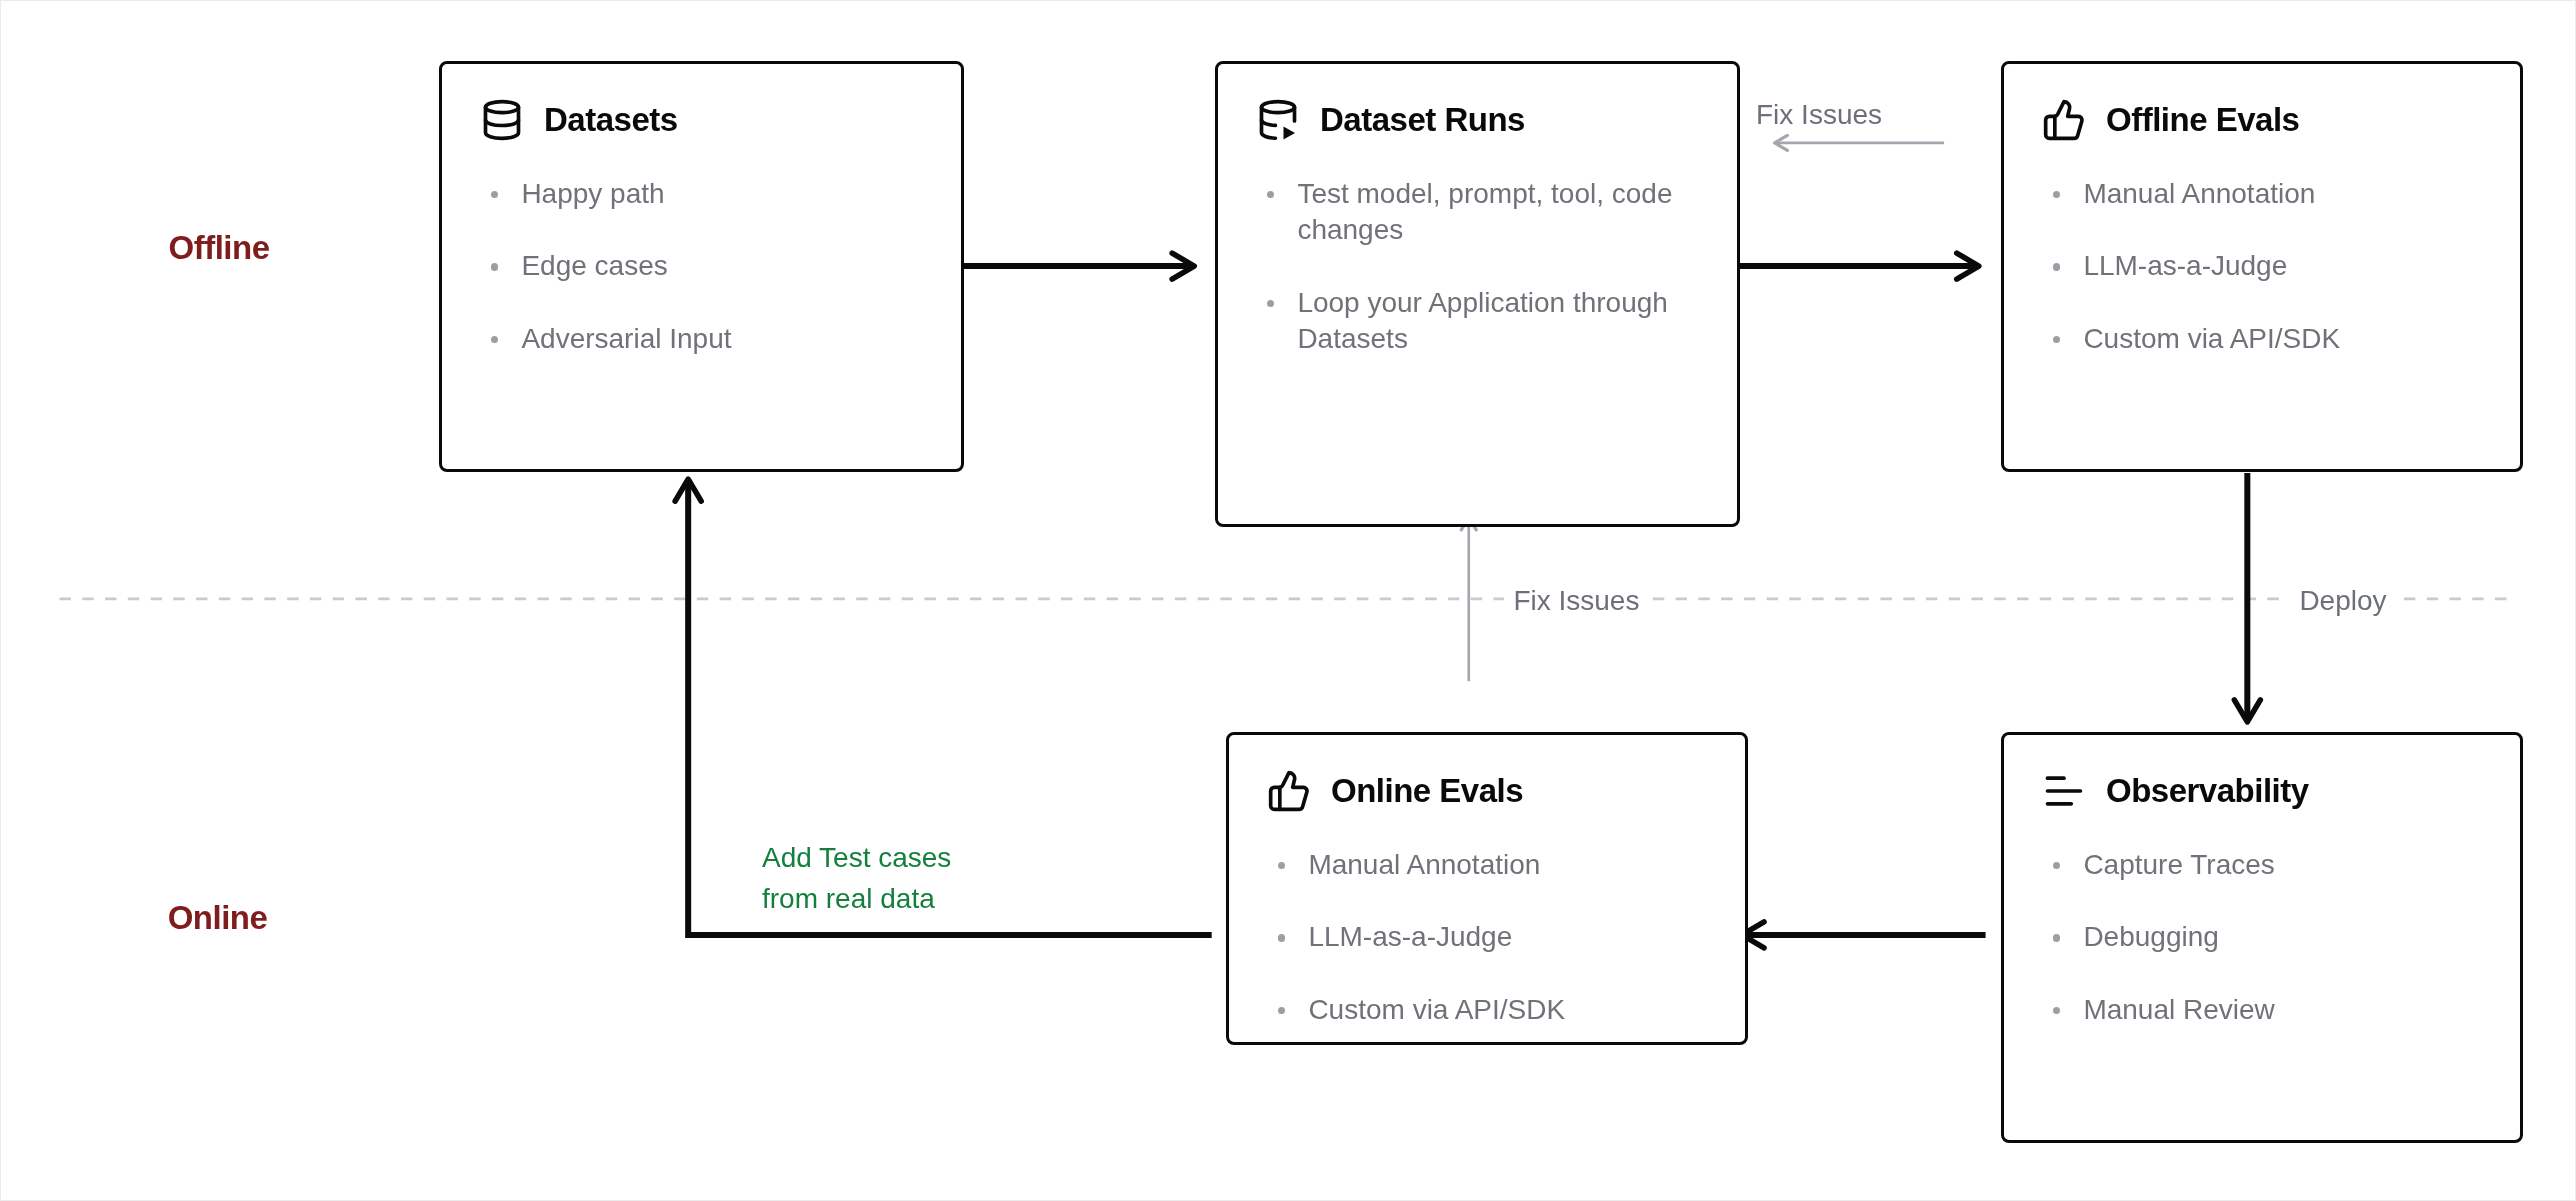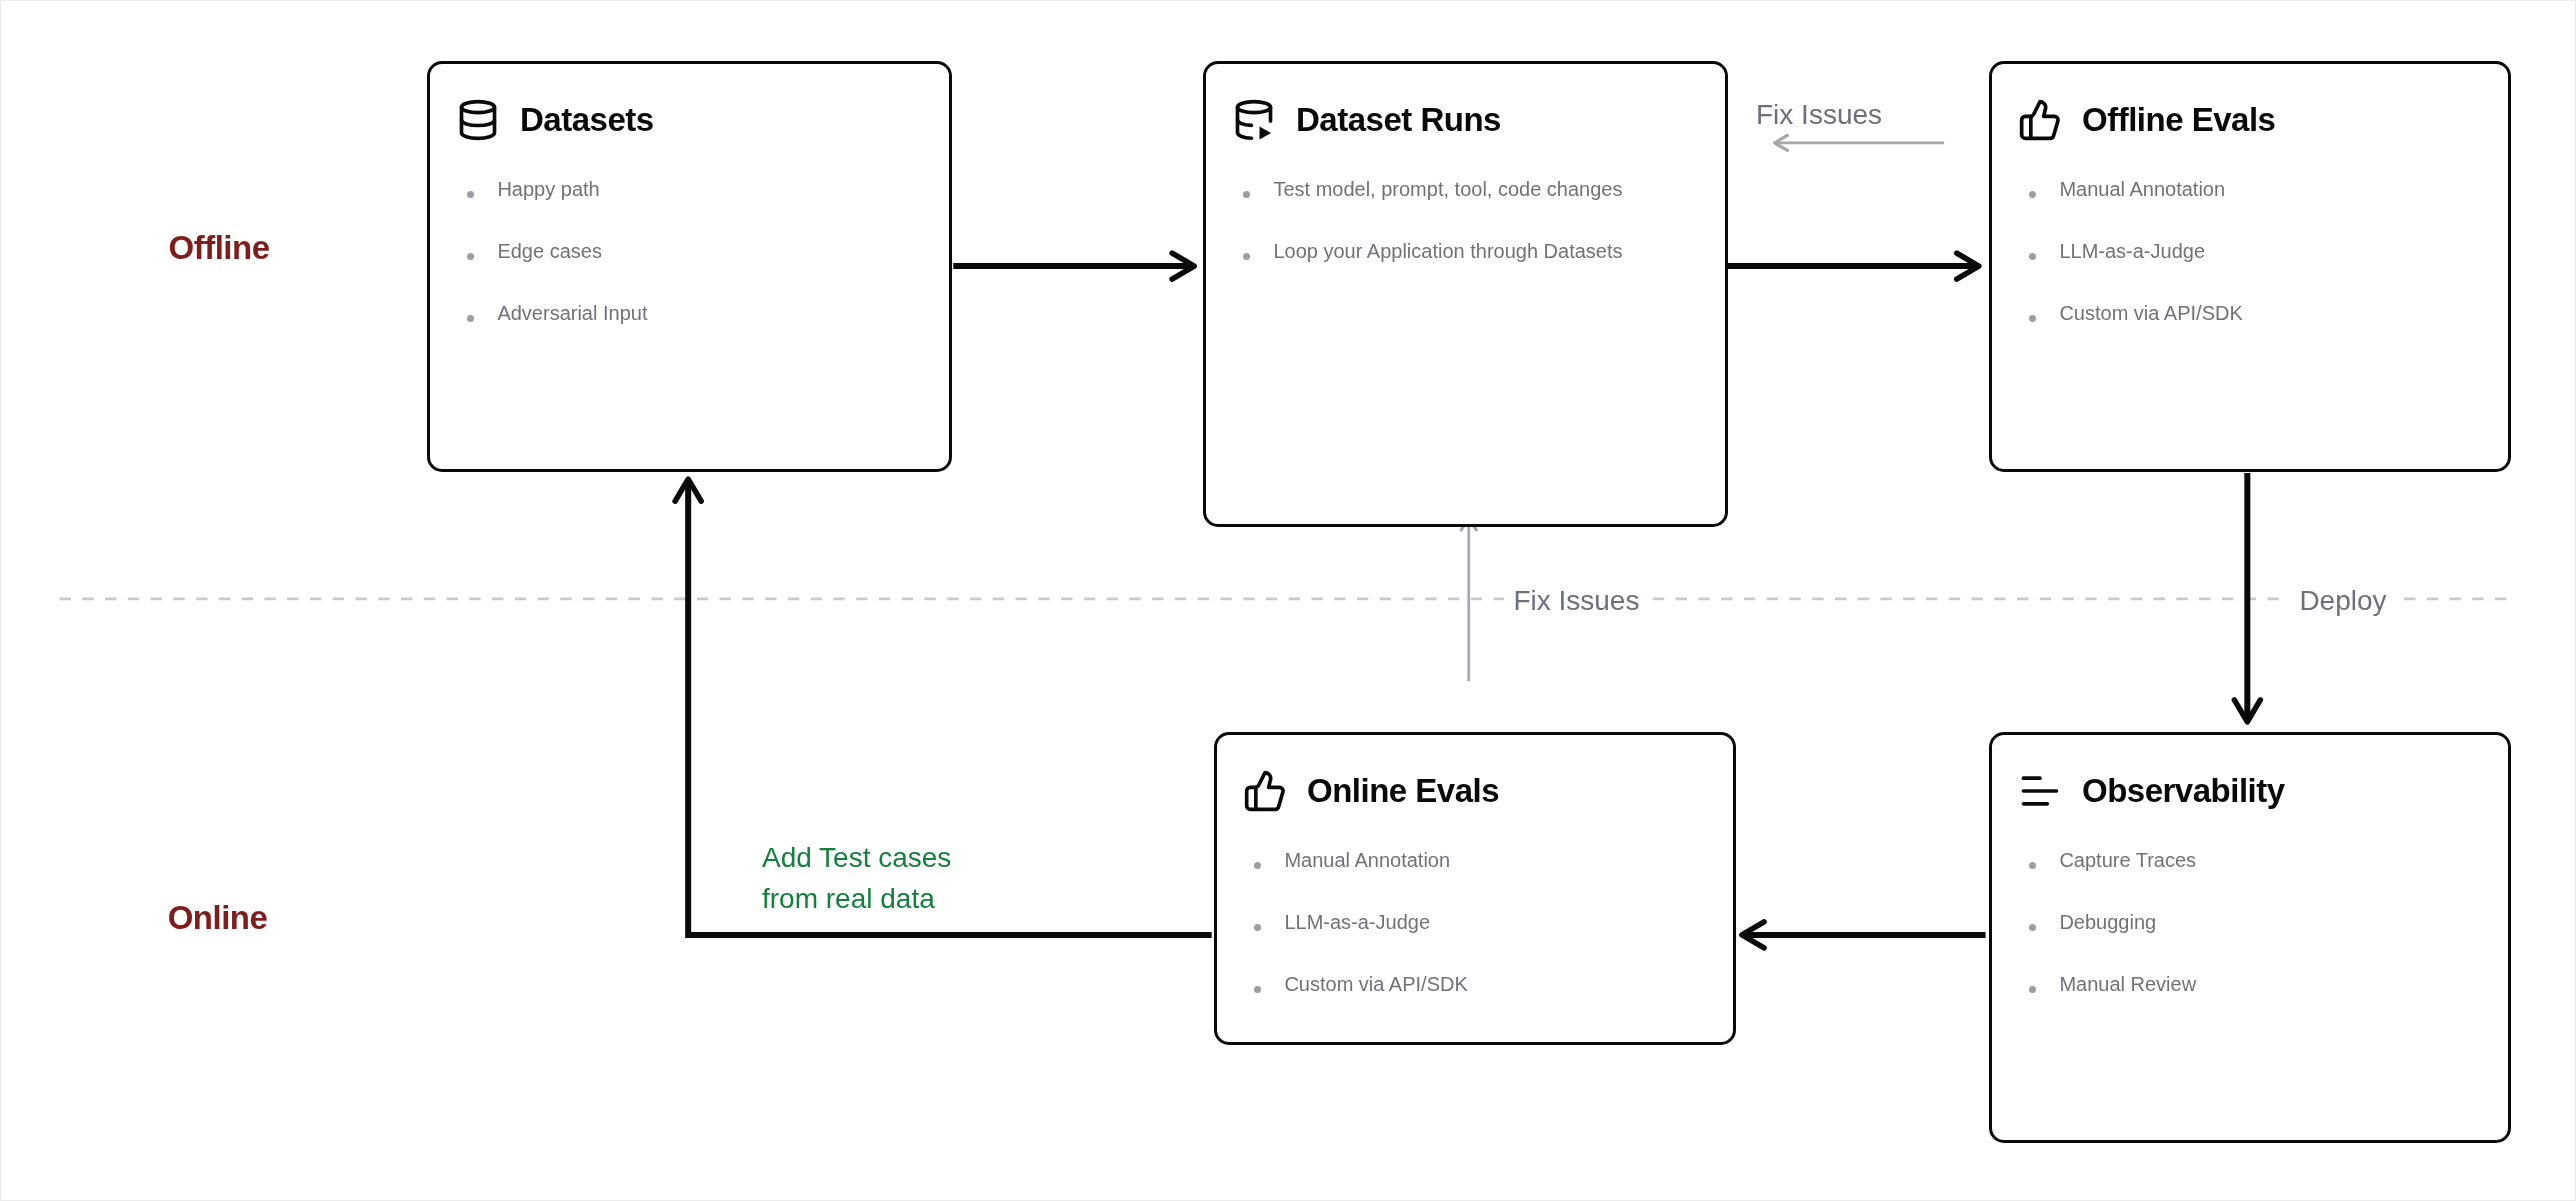--- a/index.html
+++ b/index.html
@@ -16,39 +16,40 @@
 
   
   #arrows { position: absolute; inset: 0; width: 100%; height: 100%; pointer-events: none; }
 
   
   .box {
     position: absolute;
     box-sizing: border-box;
     background: #ffffff;
     border: 3.4px solid #0a0a0a;
-    border-radius: 15px;
-    padding: 34px 35px 0 26px;
+    border-radius: 8px;
+    padding: 34px 35px 0 38px;
+    margin-left: 12px;
   }
   .box-header { display: flex; align-items: center; gap: 20px; margin-bottom: 34px; }
   .box-icon { width: 44px; height: 44px; color: #0a0a0a; flex: 0 0 auto; }
   .box-icon svg { width: 44px; height: 44px; display: block; }
   .box-title {
     font-size: 33px;
     font-weight: 700;
     color: #0a0a0a;
     letter-spacing: -0.5px;
     white-space: nowrap;
   }
   .box-items { list-style: none; margin: 0; padding: 0 0 0 9.4px; }
   .box-items li {
     position: relative;
     padding-left: 32px;
     margin-bottom: 36px;
-    font-size: 20px;
+    font-size: 28px;
     line-height: 1.3;
     color: #71717a;
   }
   .box-items li::before {
     content: "";
     position: absolute;
     left: 1.3px;
     top: 14.8px;
     width: 7.4px;
     height: 7.4px;

